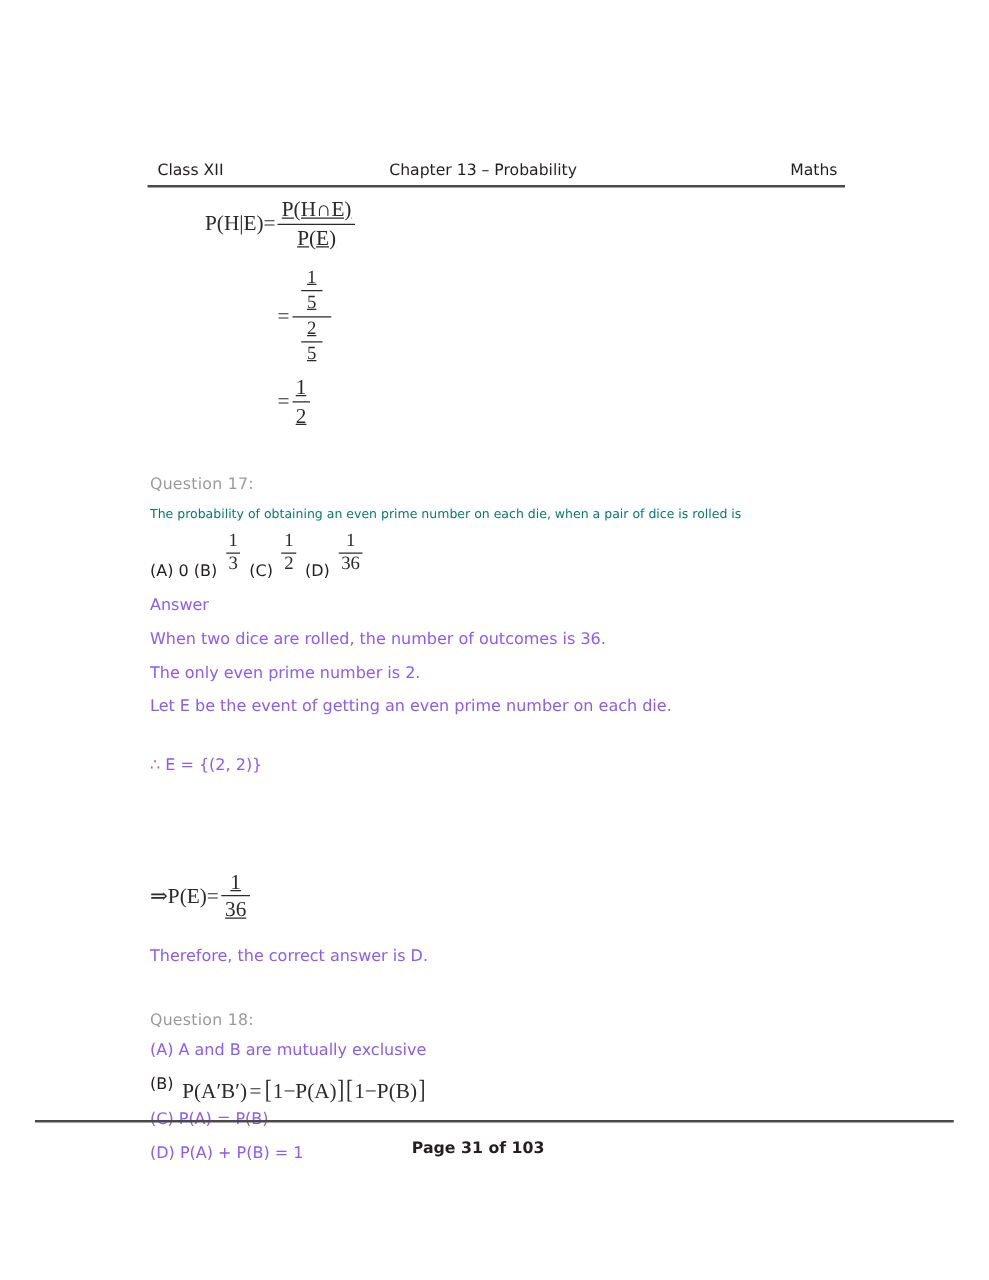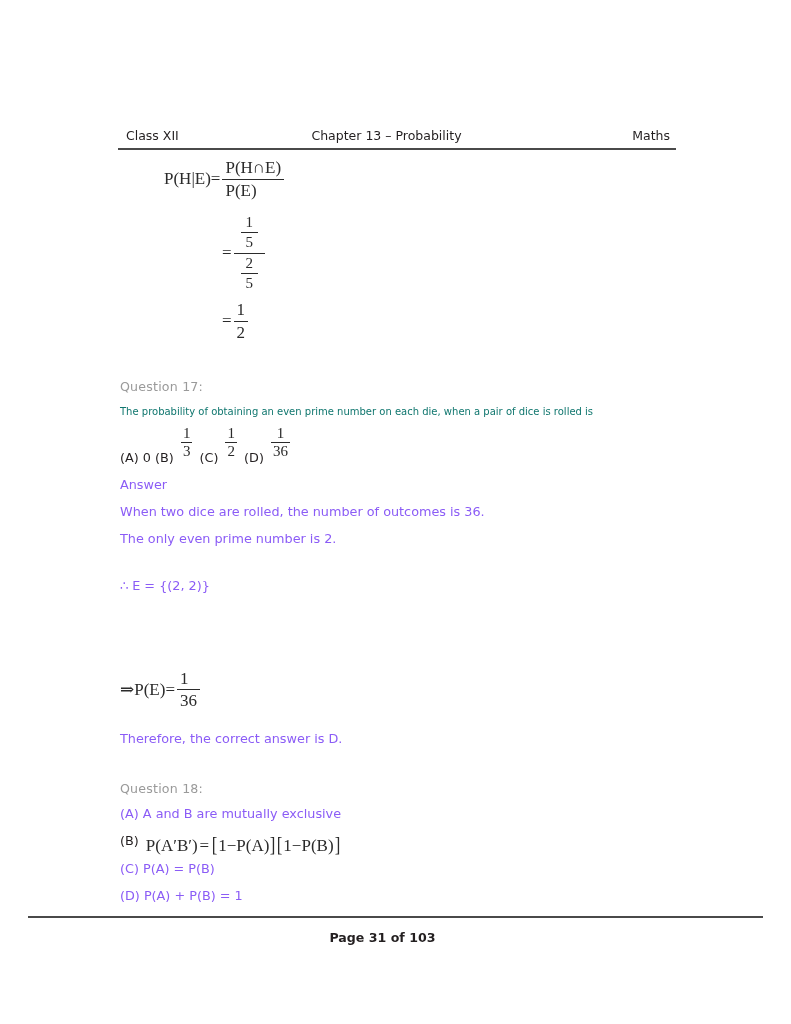--- a/index.html
+++ b/index.html
@@ -89,22 +89,23 @@
     font-size: 17px;
     line-height: 1.05;
     white-space: nowrap;
   }
   .math .op { padding: 0 2px; }
 
   
   .frac {
     display: inline-block;
     vertical-align: middle;
-    text-align: left;
+    text-align: center;
     margin: 0 2px;
+    text-decoration: underline;
   }
   .frac .num {
     display: block;
     padding: 0 3px 1px 3px;
     border-bottom: 1.3px solid #2b2b2b;
     line-height: 1.15;
   }
   .frac .den {
     display: block;
     padding: 1px 3px 0 3px;
@@ -171,21 +172,20 @@
     display: inline-block;
     transform: scaleX(0.8);
   }
 
   
   .footer {
     position: absolute;
     left: 28px;
     top: 896px;
     width: 735px;
-    margin-top: 20px;
   }
   .footer-rule {
     width: 100%;
     height: 0;
     border-top: 2px solid #4a4a4a;
   }
   .footer-text {
     text-align: center;
     font-size: 12.6px;
     font-weight: bold;
@@ -274,20 +274,21 @@
         <span>(D)</span>
         <span class="inline-frac">
           <span class="num">1</span>
           <span class="den">36</span>
         </span>
       </div>
 
       <div class="line">Answer</div>
       <div class="line">When two dice are rolled, the number of outcomes is 36.</div>
       <div class="line">The only even prime number is 2.</div>
+      <div class="line">Let E be the event of getting an even prime number on each die.</div>
 
       <div class="spacer-20"></div>
 
       <div class="line">∴ E = {(2, 2)}</div>
 
       <div class="spacer-44"></div>
       <div class="spacer-26"></div>
 
       <div class="eq-row">
         <span class="math op">⇒</span>

